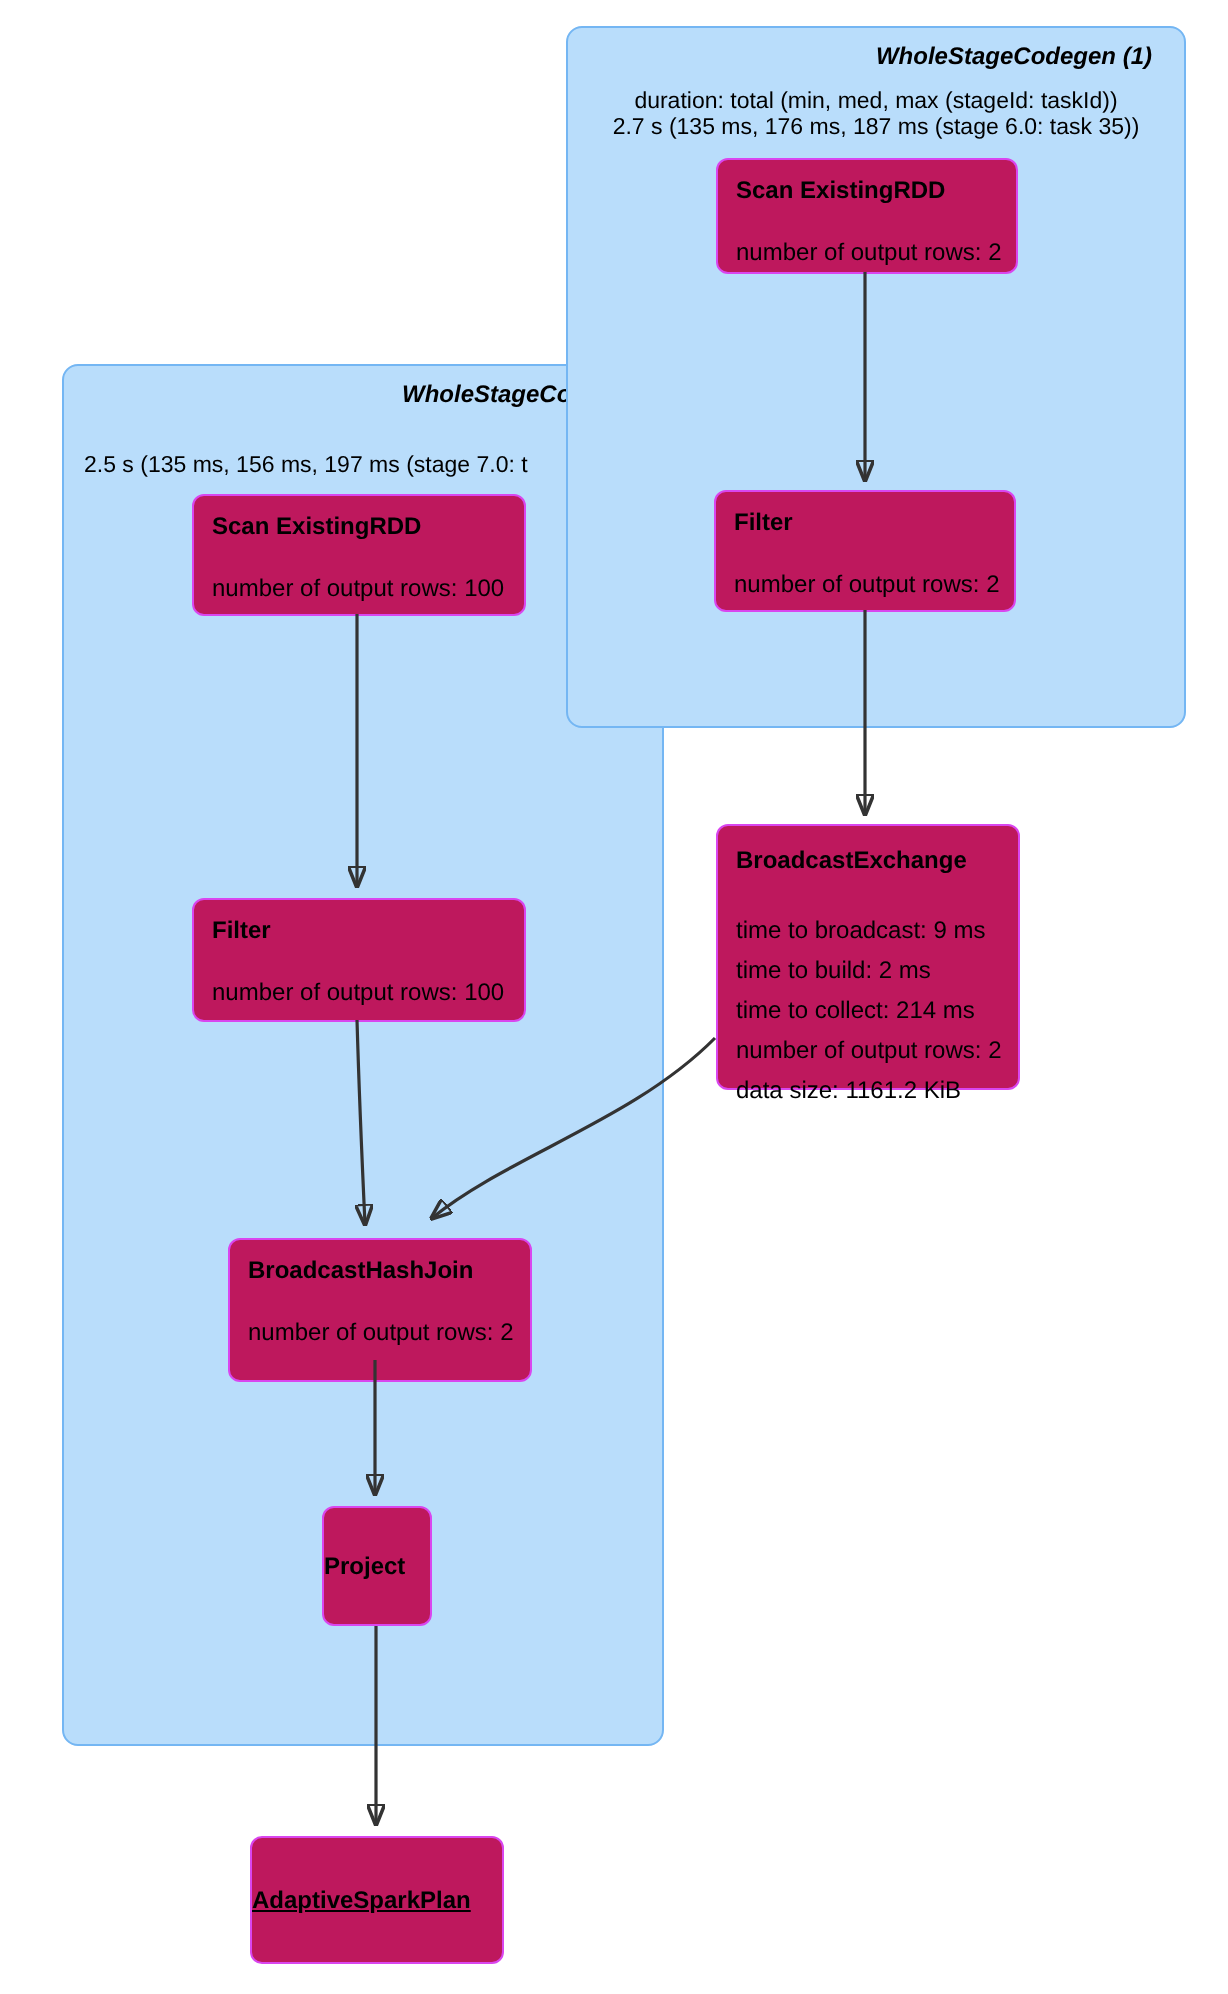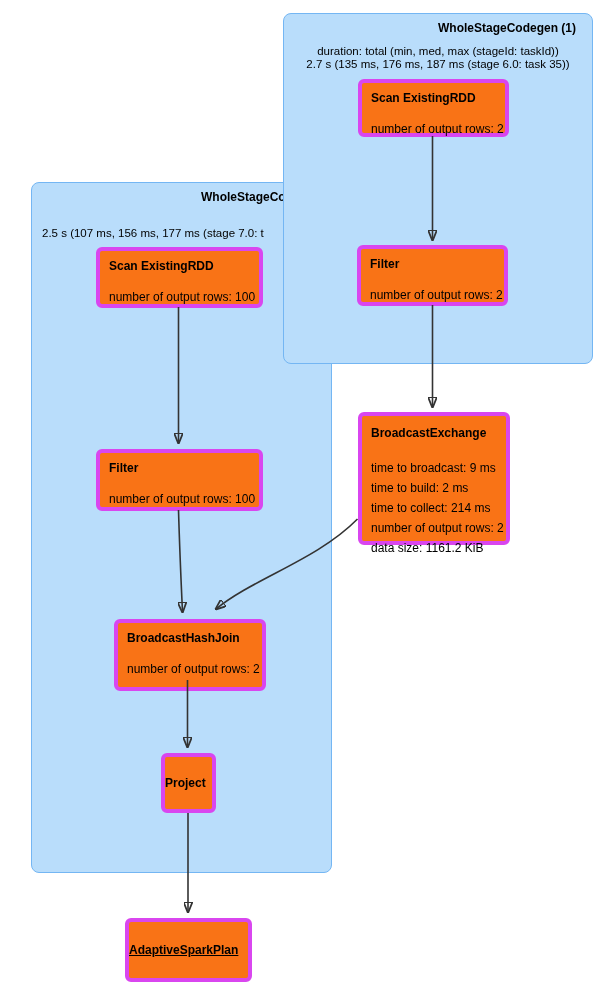--- a/index.html
+++ b/index.html
@@ -19,37 +19,38 @@
     border-radius: 8px;
     box-sizing: border-box;
   }
   #cluster-left  { left: 31px;  top: 182px; width: 301px; height: 691px; }
   #cluster-right { left: 283px; top: 13px;  width: 310px; height: 351px; }
   .cluster-header {
     position: absolute;
     font-size: 12px;
     font-weight: bold;
     white-space: nowrap;
+    font-style: italic;
   }
   #cluster-right .cluster-header { right: 16px; top: 7px; text-align: right; }
   #cluster-left  .cluster-header { left: 169px; top: 7px; }
   .duration {
     position: absolute;
     font-size: 11.5px;
     line-height: 13px;
     white-space: nowrap;
   }
   #cluster-right .duration.l1 { left: 0; right: 0; top: 31px; text-align: center; }
   #cluster-right .duration.l2 { left: 0; right: 0; top: 44px; text-align: center; }
   #cluster-left  .duration.l1 { left: 29px; top: 31px; }
   #cluster-left  .duration.l2 { left: 10px; top: 44px; }
   .node {
     position: absolute;
-    background: #f97316;
-    border: 4px solid #d946ef;
+    background: #be185d;
+    border: 1px solid #d946ef;
     border-radius: 6px;
     box-sizing: border-box;
     font-size: 12px;
   }
   .node .t {
     position: absolute;
     left: 9px; top: 8px;
     font-weight: bold;
     white-space: nowrap;
   }
@@ -82,21 +83,21 @@
   }
   #edges path { stroke: #333; stroke-width: 1.6; fill: none; }
 </style>
 </head>
 <body>
 
 <div id="canvas">
 
   <div class="cluster" id="cluster-left">
     <div class="cluster-header">WholeStageCode</div>
-    <div class="duration l2">2.5 s (107 ms, 156 ms, 177 ms (stage 7.0: t</div>
+    <div class="duration l2">2.5 s (135 ms, 156 ms, 197 ms (stage 7.0: t</div>
 
     <div class="node" id="node-scan-left">
       <div class="t">Scan ExistingRDD</div>
       <div class="m">number of output rows: 100</div>
     </div>
 
     <div class="node" id="node-filter-left">
       <div class="t">Filter</div>
       <div class="m">number of output rows: 100</div>
     </div>

